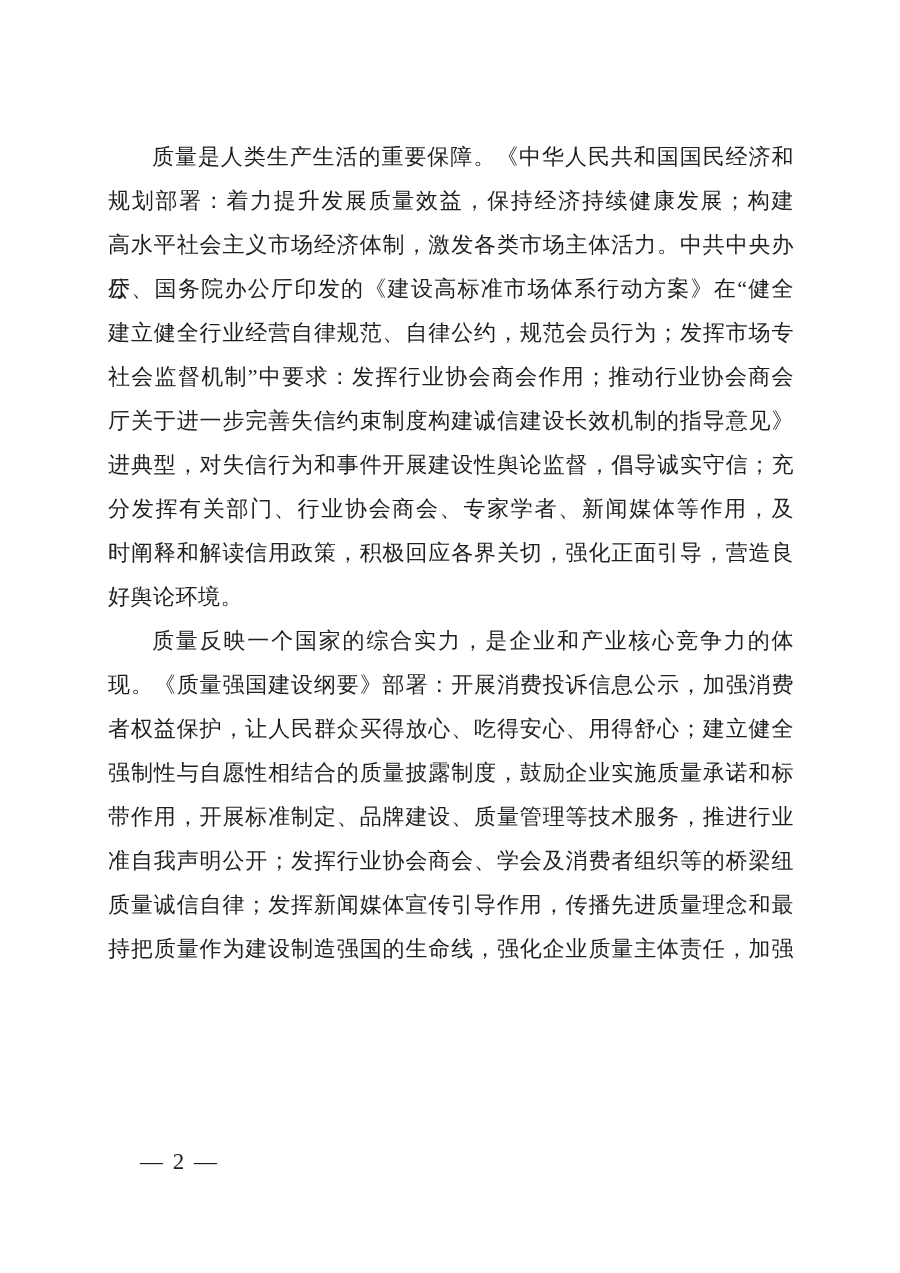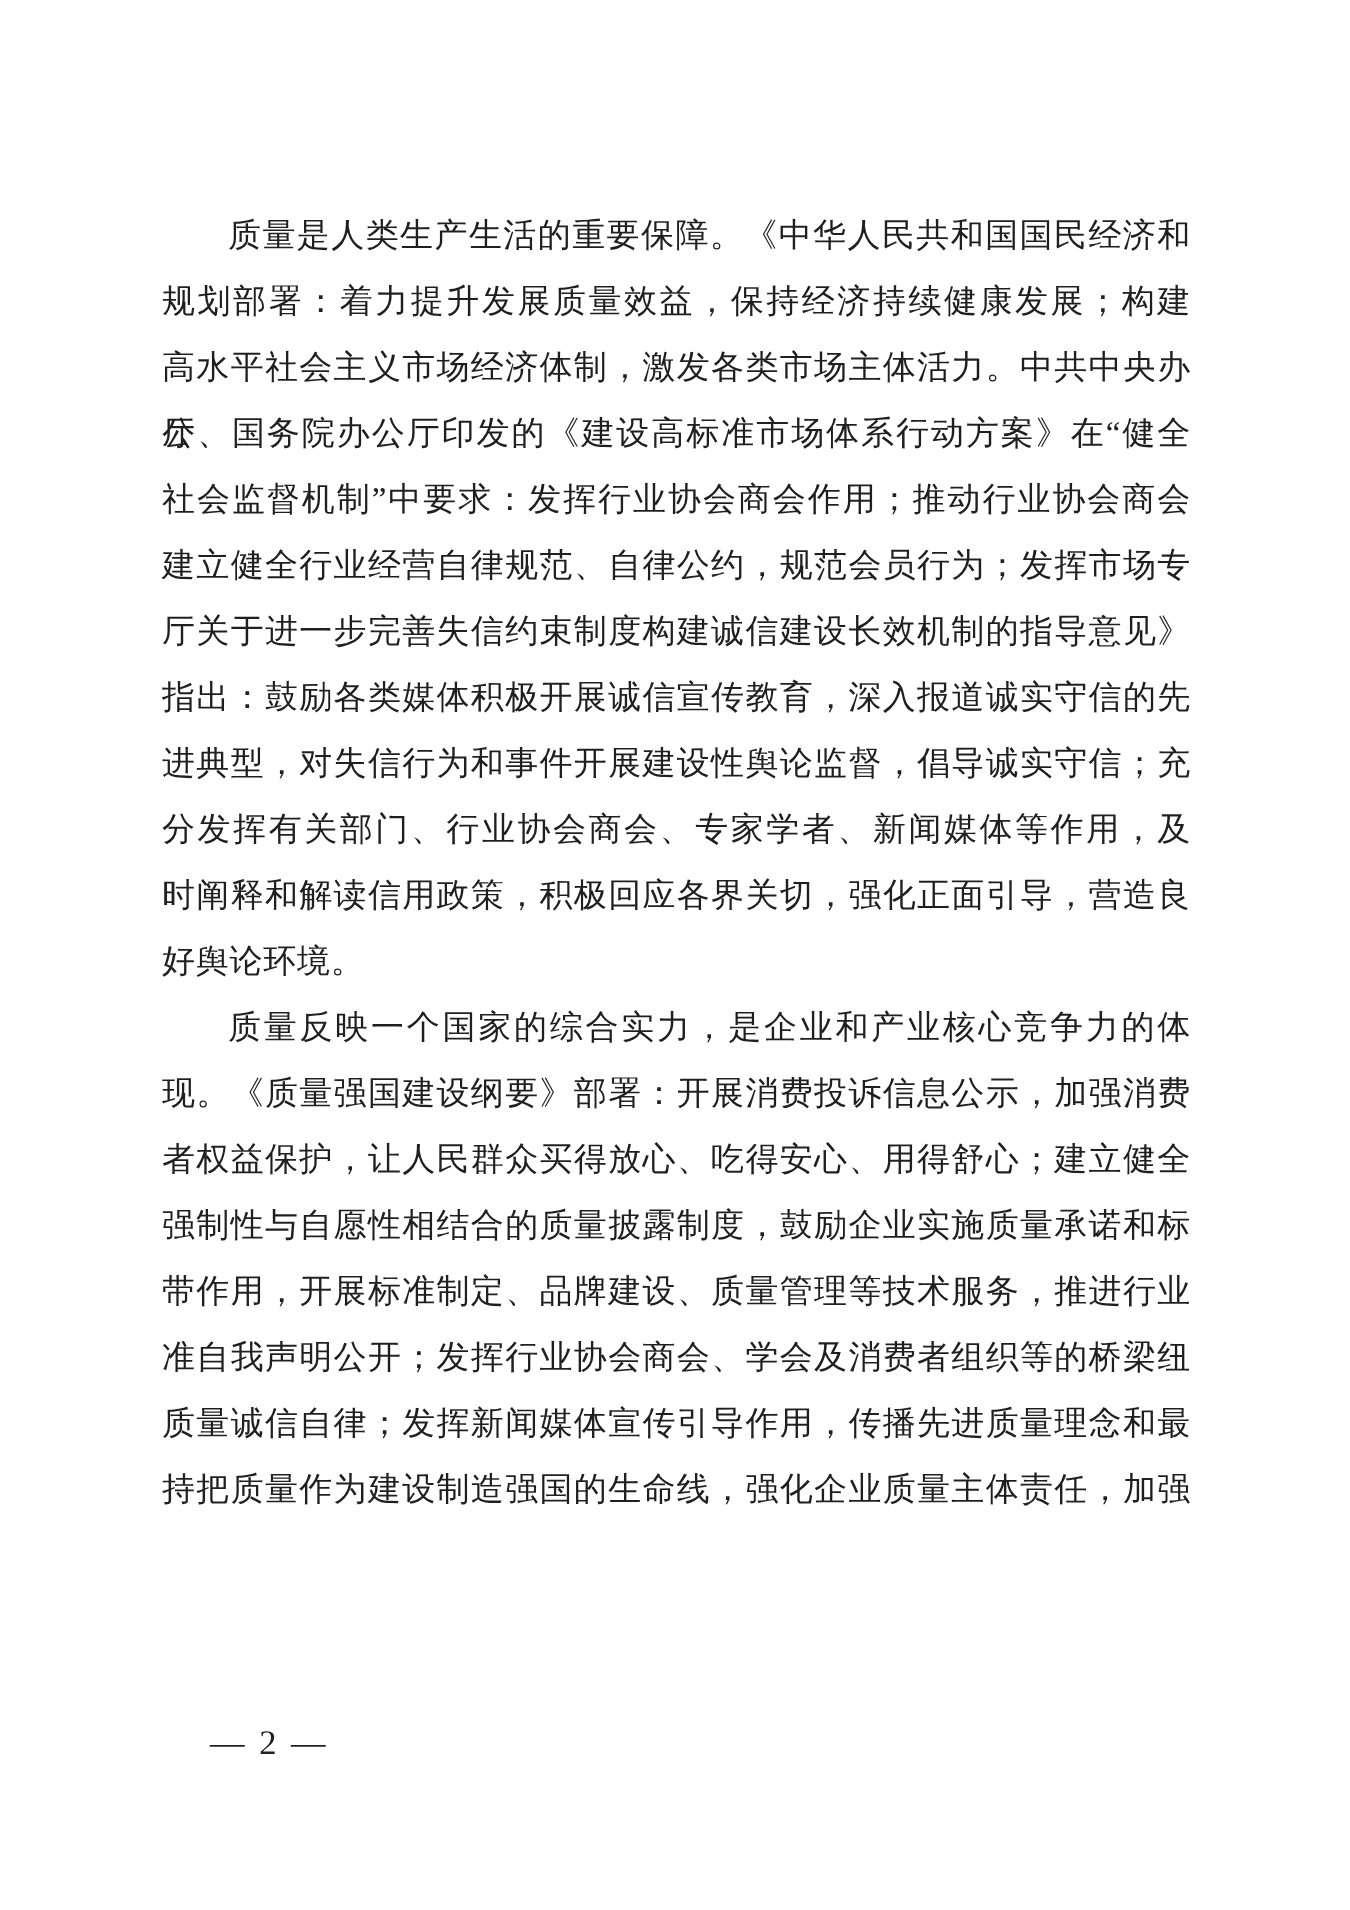--- a/index.html
+++ b/index.html
@@ -53,24 +53,23 @@
 </style>
 </head>
 <body>
 
 <div class="page">
   <div class="doc-body">
       <div class="line first">质量是人类生产生活的重要保障。《中华人民共和国国民经济和</div>
       <div class="line">规划部署：着力提升发展质量效益，保持经济持续健康发展；构建</div>
       <div class="line">高水平社会主义市场经济体制，激发各类市场主体活力。中共中央办公</div>
       <div class="line">厅、国务院办公厅印发的《建设高标准市场体系行动方案》在“健全</div>
+      <div class="line">建立健全行业经营自律规范、自律公约，规范会员行为；发挥市场专</div>
       <div class="line">社会监督机制”中要求：发挥行业协会商会作用；推动行业协会商会</div>
-      <div class="line">建立健全行业经营自律规范、自律公约，规范会员行为；发挥市场专</div>
       <div class="line">厅关于进一步完善失信约束制度构建诚信建设长效机制的指导意见》</div>
-      <div class="line">指出：鼓励各类媒体积极开展诚信宣传教育，深入报道诚实守信的先</div>
       <div class="line">进典型，对失信行为和事件开展建设性舆论监督，倡导诚实守信；充</div>
       <div class="line">分发挥有关部门、行业协会商会、专家学者、新闻媒体等作用，及</div>
       <div class="line">时阐释和解读信用政策，积极回应各界关切，强化正面引导，营造良</div>
       <div class="line short">好舆论环境。</div>
       <div class="line first">质量反映一个国家的综合实力，是企业和产业核心竞争力的体</div>
       <div class="line">现。《质量强国建设纲要》部署：开展消费投诉信息公示，加强消费</div>
       <div class="line">者权益保护，让人民群众买得放心、吃得安心、用得舒心；建立健全</div>
       <div class="line">强制性与自愿性相结合的质量披露制度，鼓励企业实施质量承诺和标</div>
       <div class="line">带作用，开展标准制定、品牌建设、质量管理等技术服务，推进行业</div>
       <div class="line">准自我声明公开；发挥行业协会商会、学会及消费者组织等的桥梁纽</div>

